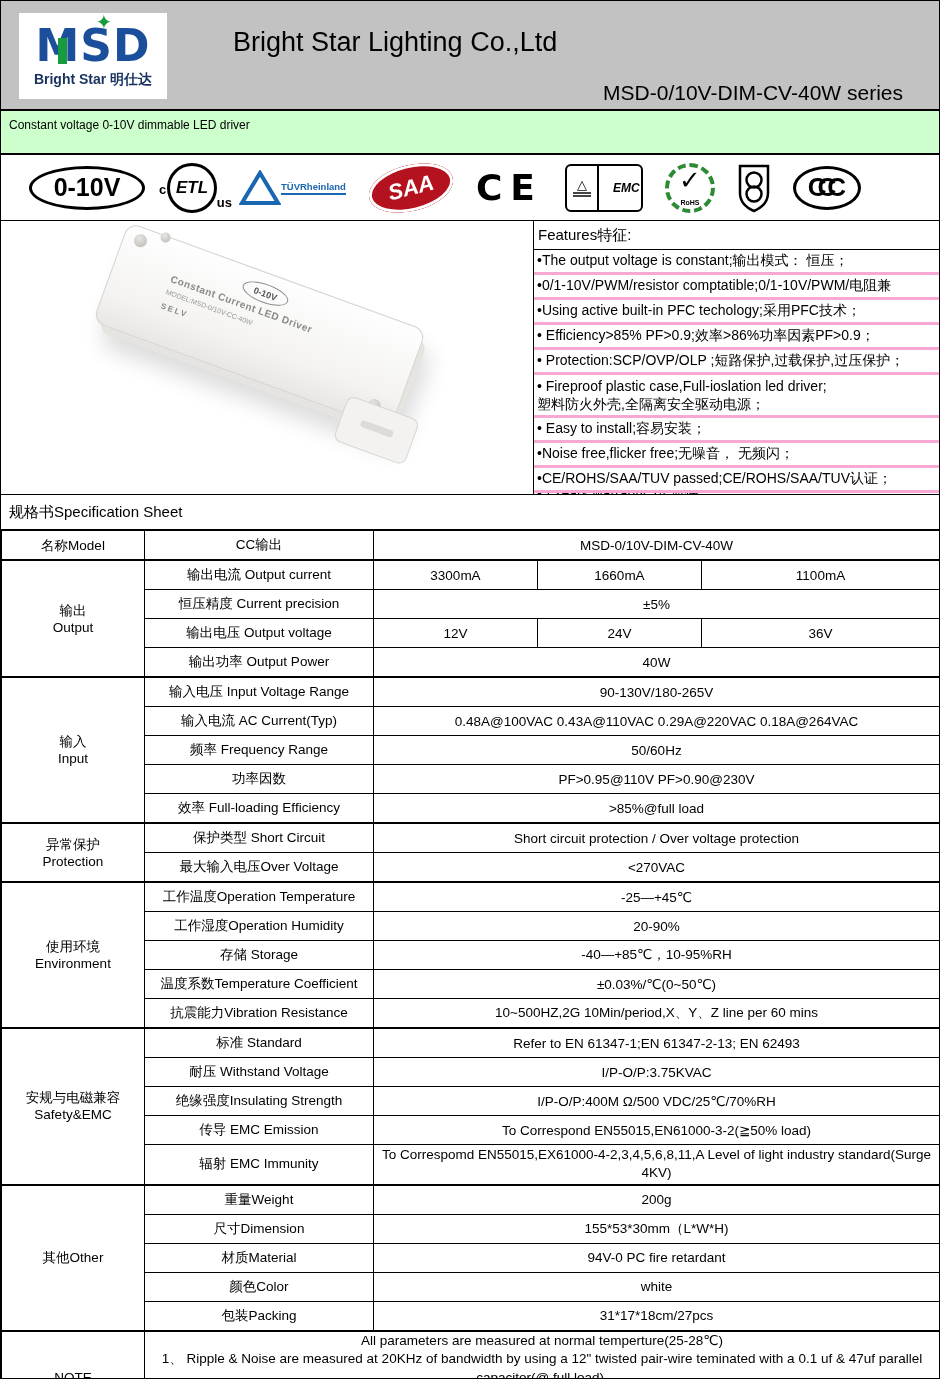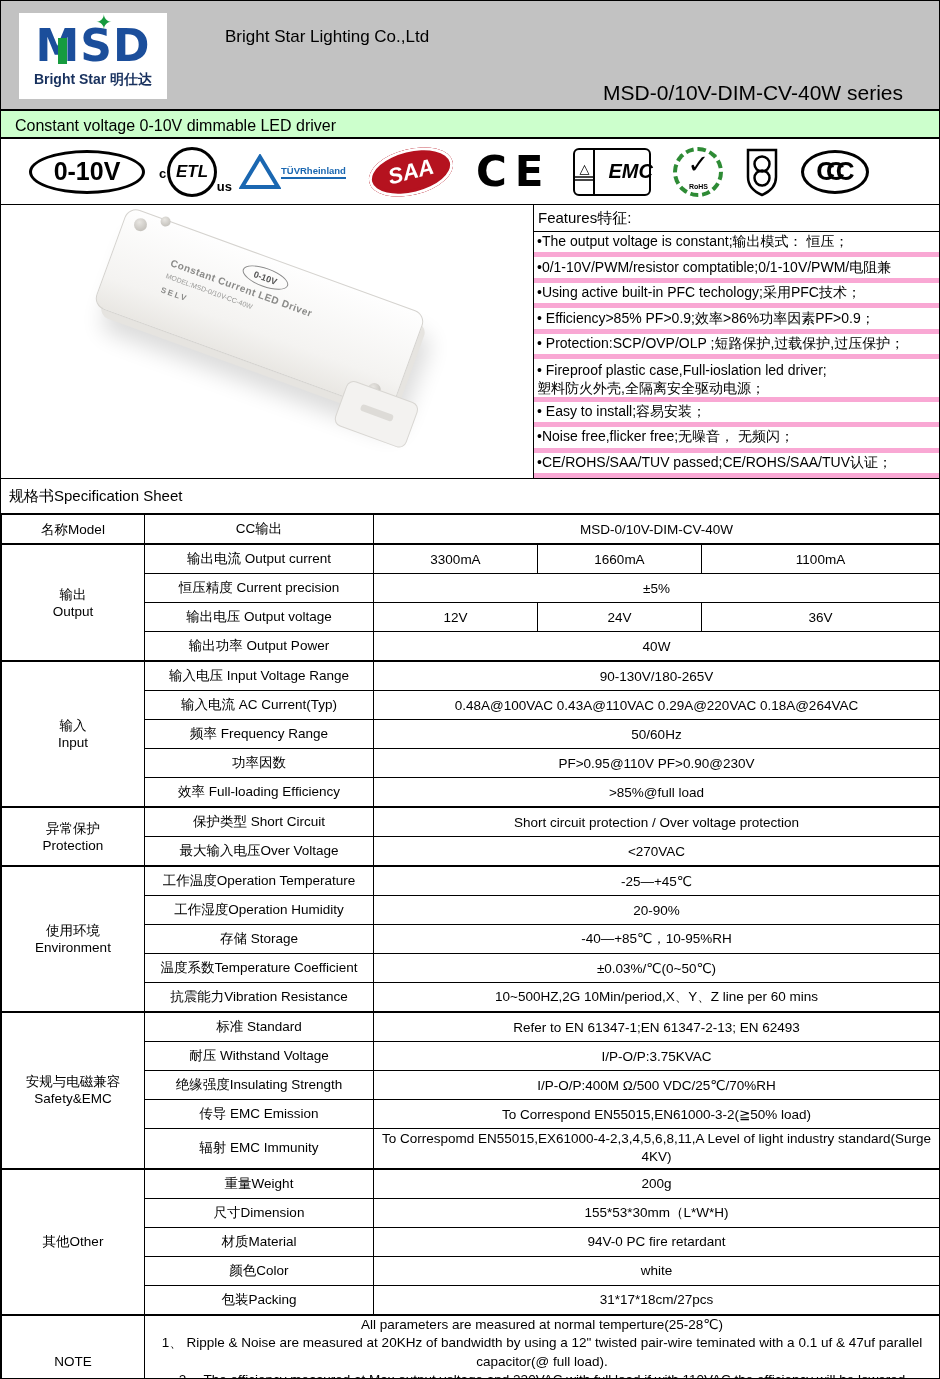--- a/index.html
+++ b/index.html
@@ -8,47 +8,47 @@
 
   
   .hdr{height:110px;background:var(--header-bg,#c2c2c2);position:relative;border-bottom:2px solid #000;box-sizing:border-box;}
   .logo{position:absolute;left:18px;top:12px;width:148px;height:86px;background:#fff;box-sizing:border-box;
         display:flex;flex-direction:column;align-items:center;justify-content:center;}
   .logo-row{position:relative;line-height:1;}
   .logo-msd{font-size:44px;font-weight:bold;color:var(--logo-blue,#1b4e9b);letter-spacing:1px;font-family:"DejaVu Sans",sans-serif;}
   .logo-star{position:absolute;top:-12px;left:60px;color:var(--logo-green,#169b3f);font-size:20px;}
   .logo-mbar{position:absolute;left:22px;top:14px;width:9px;height:26px;background:var(--logo-green,#169b3f);}
   .logo-sub{font-size:14px;font-weight:bold;color:#18315e;margin-top:3px;white-space:nowrap;}
-  .company{position:absolute;left:224px;top:26px;font-size:17px;}
+  .company{position:absolute;left:232px;top:26px;font-size:27px;}
   .series{position:absolute;right:36px;top:80px;font-size:21px;}
 
   
-  .banner{height:28px;background:var(--banner-bg,#ccffcc);border-bottom:2px solid #000;box-sizing:border-box;
-          font-size:16px;line-height:29px;padding-left:14px;}
+  .banner{height:44px;background:var(--banner-bg,#ccffcc);border-bottom:2px solid #000;box-sizing:border-box;
+          font-size:12px;line-height:29px;padding-left:8px;}
 
   
   .certs{height:66px;border-bottom:1px solid #000;box-sizing:border-box;display:flex;align-items:center;gap:22px;padding-left:28px;background:#fff;}
   .c-oval{width:116px;height:44px;border:3.5px solid #000;border-radius:50%;display:flex;align-items:center;justify-content:center;
           font-size:25px;font-weight:bold;box-sizing:border-box;}
   .c-etl{position:relative;width:50px;height:50px;border:3px solid #000;border-radius:50%;box-sizing:border-box;
          display:flex;align-items:center;justify-content:center;font-weight:bold;font-size:17px;font-style:italic;}
   .c-etl .c{position:absolute;left:-11px;top:16px;font-size:13px;font-weight:bold;font-style:normal;}
   .c-etl .us{position:absolute;right:-18px;bottom:0;font-size:13px;font-weight:bold;font-style:normal;margin-top:10px;}
   .c-tuv{display:flex;flex-direction:row;align-items:center;}
   .c-tuv svg{display:block;}
   .c-tuv .t{font-size:9.5px;font-weight:bold;color:var(--tuv-blue,#1a67b1);border-bottom:2px solid var(--tuv-blue,#1a67b1);padding-bottom:1px;white-space:nowrap;}
   .c-saa{width:86px;height:46px;background:var(--saa-red,#b5121f);border-radius:50%;transform:rotate(-14deg);
          display:flex;align-items:center;justify-content:center;color:#fff;font-weight:bold;font-style:italic;font-size:22px;
          box-shadow:inset 0 0 0 3px #fff, inset 0 0 0 6px var(--saa-red,#b5121f);}
-  .c-ce{font-size:42px;font-weight:bold;letter-spacing:8px;font-family:"DejaVu Sans",sans-serif;}
+  .c-ce{font-size:36px;font-weight:bold;letter-spacing:8px;font-family:"DejaVu Sans",sans-serif;}
   .c-emc{width:78px;height:48px;border:2px solid #000;border-radius:6px;box-sizing:border-box;display:flex;}
   .c-emc .lft{width:30px;border-right:2px solid #000;display:flex;flex-direction:column;align-items:center;justify-content:center;gap:1px;}
   .c-emc .lft .tri{font-size:13px;line-height:12px;}
   .c-emc .lft i{display:block;width:18px;height:2px;background:#444;}
-  .c-emc .rgt{flex:1;display:flex;align-items:center;justify-content:center;font-weight:bold;font-style:italic;font-size:20px;padding-left:13px;}
+  .c-emc .rgt{flex:1;display:flex;align-items:center;justify-content:center;font-weight:bold;font-style:italic;font-size:12px;padding-left:13px;}
   .c-rohs{position:relative;width:50px;height:50px;}
   .c-rohs .ring{position:absolute;inset:0;border:4px dashed var(--rohs-green,#2e8b35);border-radius:50%;box-sizing:border-box;}
   .c-rohs .chk{position:absolute;left:0;top:2px;width:100%;text-align:center;font-size:26px;font-weight:bold;}
   .c-rohs .rtx{position:absolute;left:0;bottom:7px;width:100%;text-align:center;font-size:7px;font-weight:bold;}
   .c-shield svg{display:block;}
   .c-ccc{width:68px;height:44px;border:3px solid #000;border-radius:50%;box-sizing:border-box;display:flex;align-items:center;justify-content:center;
          font-size:26px;font-weight:bold;letter-spacing:-9px;padding-right:9px;}
 
   
   .hero{height:274px;display:flex;border-bottom:1px solid #000;box-sizing:border-box;}
@@ -63,21 +63,21 @@
   .drv-badge{position:absolute;left:128px;top:10px;width:46px;height:17px;border:1.5px solid #8a8a8a;border-radius:50%;
              font-size:9px;font-weight:bold;color:#555;display:flex;align-items:center;justify-content:center;}
   .drv-name{position:absolute;left:58px;top:32px;font-size:10px;font-weight:bold;color:#8a8a88;letter-spacing:.5px;white-space:nowrap;}
   .drv-model{position:absolute;left:58px;top:48px;font-size:7px;color:#9a9a98;white-space:nowrap;}
   .drv-selv{position:absolute;left:58px;top:62px;font-size:8px;font-weight:bold;color:#8a8a88;letter-spacing:2px;}
   .drv-cap{position:absolute;right:-26px;bottom:-30px;width:74px;height:46px;background:#f3f2f0;border:1px solid #d8d6d2;border-radius:8px;transform:rotate(0deg);}
   .drv-cap i{display:block;margin:18px auto 0;width:34px;height:7px;background:#dddbd7;border-radius:3px;}
 
   .features{flex:1;display:flex;flex-direction:column;font-size:14px;box-sizing:border-box;}
   .feat-title{height:28px;border-bottom:1px solid #000;display:flex;align-items:center;padding-left:4px;font-size:15px;box-sizing:content-box;}
-  .feat{height:22px;border-bottom:5px solid #f9a8d4;display:flex;align-items:center;padding-left:3px;white-space:nowrap;overflow:hidden;}
+  .feat{height:22px;border-bottom:3px solid #f9a8d4;display:flex;align-items:center;padding-left:3px;white-space:nowrap;overflow:hidden;}
   .feat.tall{height:38px;white-space:pre-line;line-height:18px;align-items:flex-start;padding-top:2px;display:block;}
   .feat.last{border-bottom:none;flex:1;}
 
   
   .speclabel{height:35px;border-bottom:1px solid #000;box-sizing:border-box;display:flex;align-items:center;padding-left:8px;font-size:15px;}
   table.spec{border-collapse:collapse;width:100%;table-layout:fixed;font-size:13.5px;}
   table.spec td{border:1px solid #000;text-align:center;height:28px;padding:0 3px;overflow:hidden;}
   table.spec tr.sec > td{border-top:2px solid #000;margin-left:44px;}
   td.cat{white-space:pre-line;line-height:17px;}
   td.lbl{}

